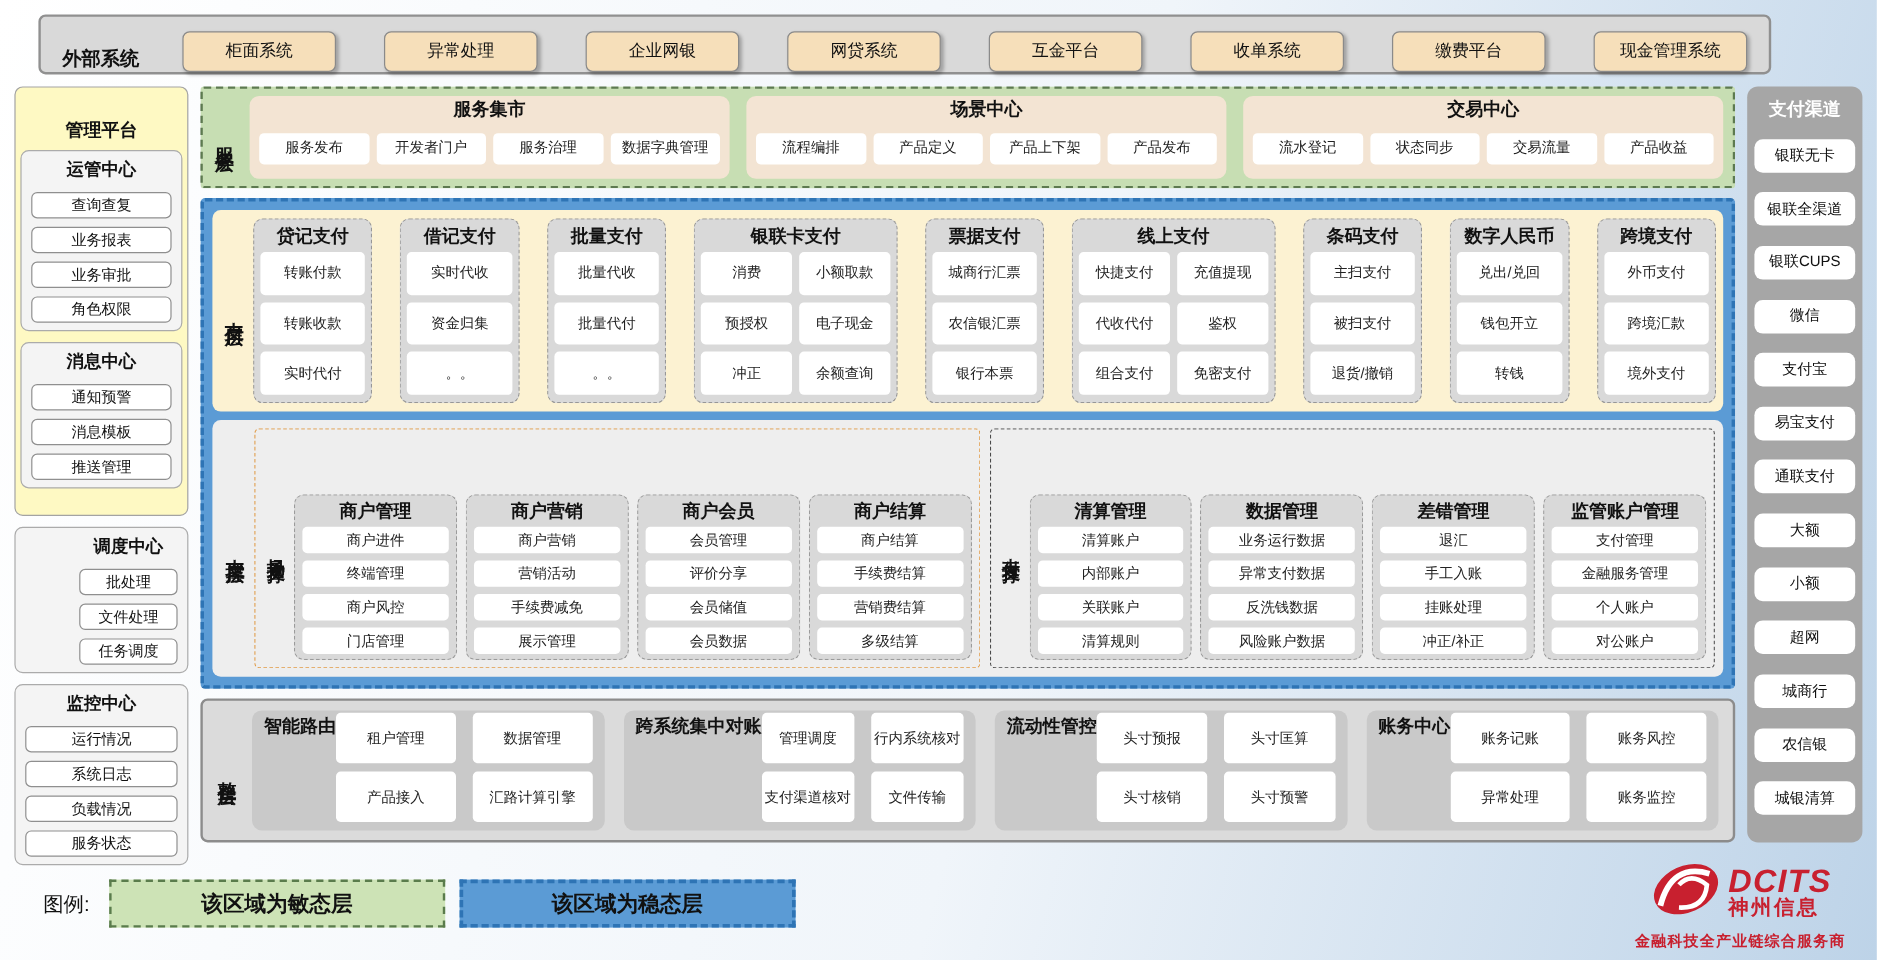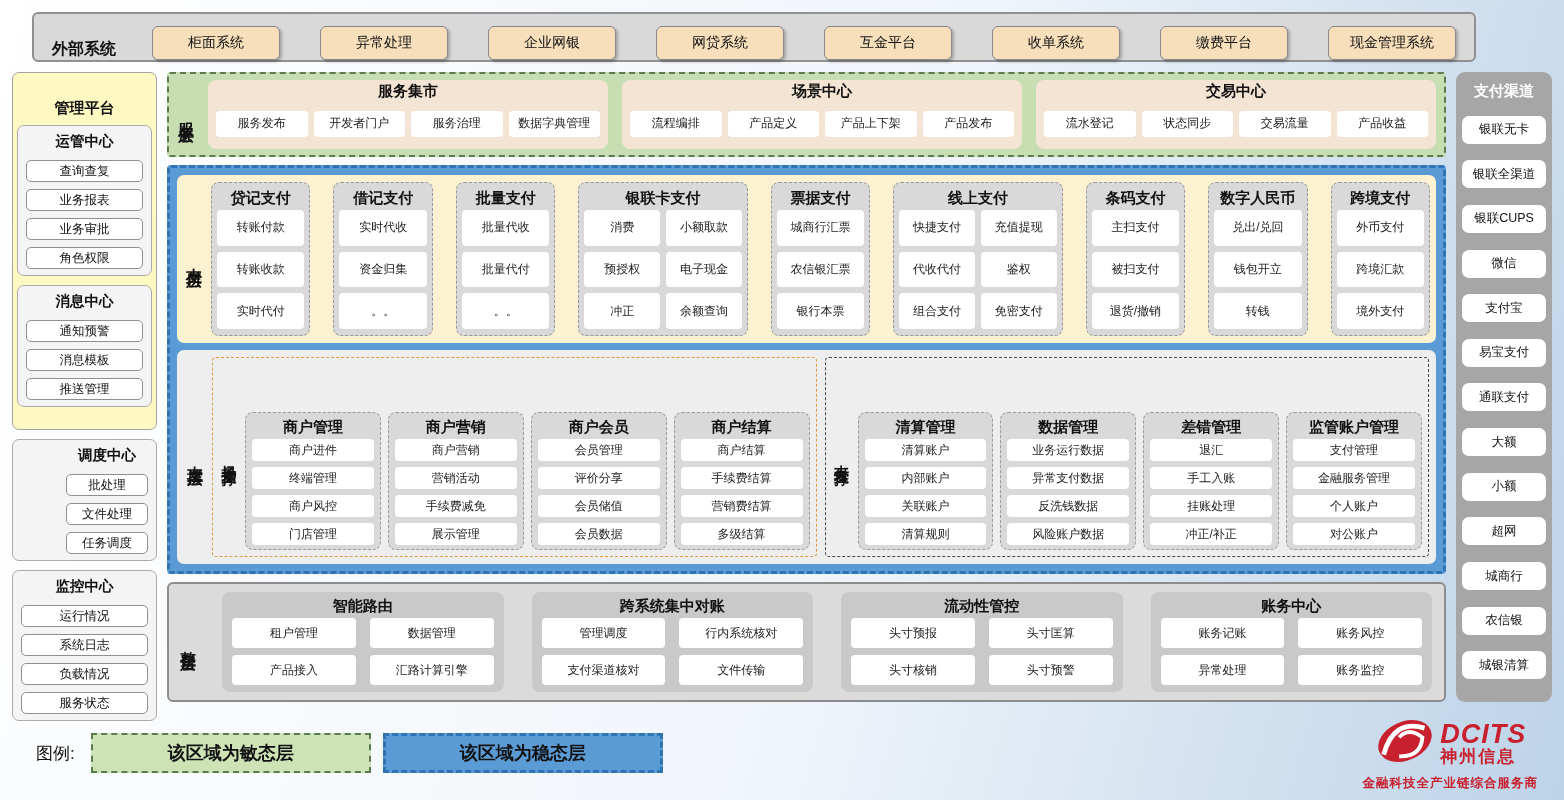--- a/index.html
+++ b/index.html
@@ -92,21 +92,21 @@
   .sup-col {
     flex:1; background:#d9d9d9; border:1.6px dashed #9b9b9b; border-radius:8px;
     padding:2px 6px 6px; display:flex; flex-direction:column; min-width:0;margin-top:48px;
   }
   
   .integration-layer {
     height:124px; background:#dbdbdb; border:2px solid #8c8c8c; border-radius:6px;
     display:flex; gap:12px; padding:8px 12px 8px 8px;
   }
   .int-groups { flex:1; display:flex; gap:16px; }
-  .int-group { flex:1; background:#c9c9c9; border-radius:8px; padding:2px 10px 7px; display:flex; flex-direction:column;margin-left:12px; }
+  .int-group { flex:1; background:#c9c9c9; border-radius:8px; padding:2px 10px 7px; display:flex; flex-direction:row; }
   .int-title { text-align:center; font-weight:bold; font-size:15px; height:24px; line-height:24px; }
   .int-items { flex:1; display:grid; grid-template-columns:1fr 1fr; grid-auto-rows:1fr; gap:7px 14px; }
   
   .right-col {
     flex:0 0 96px; background:#a6a6a6; border-radius:9px; padding:10px 6px 12px;
     display:flex; flex-direction:column; justify-content:space-between;
   }
   .right-title { color:#fff; font-weight:bold; font-size:15px; text-align:center; }
   .chan-btn { background:#fff; border-radius:7px; height:28px; display:flex; align-items:center;
     justify-content:center; font-size:12.5px; }

